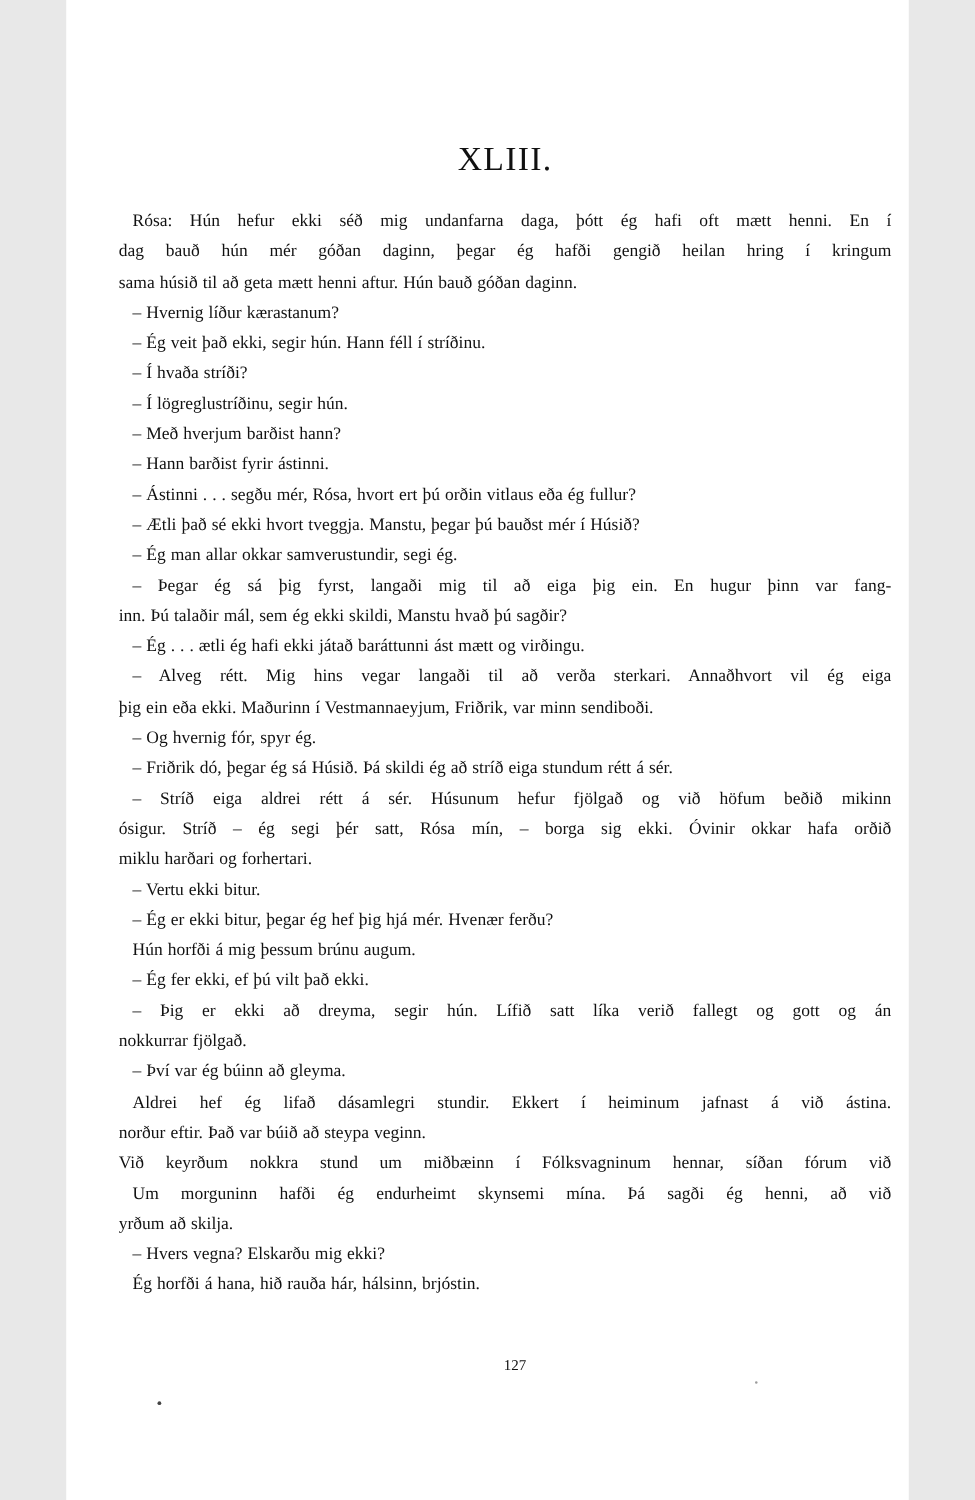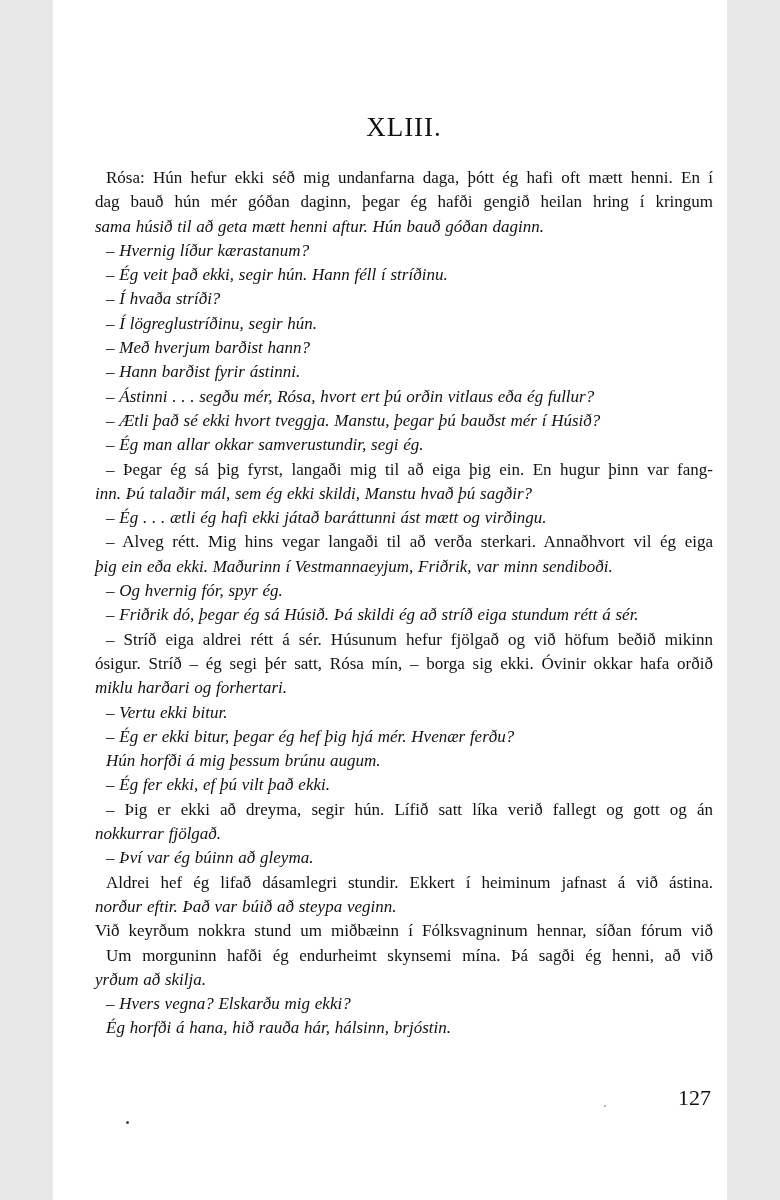--- a/index.html
+++ b/index.html
@@ -24,40 +24,39 @@
     letter-spacing: 1px;
     margin: 0;
   }
   .page-body {
     position: absolute;
     top: 166px;
     left: 42px;
     width: 618px;
   }
   .line {
-    font-size: 17px;
+    font-size: 14px;
     line-height: 24.3px;
     text-align: justify;
     text-align-last: justify;
     word-spacing: 0.5px;
   }
   .line.last {
     text-align-last: left;
-    font-style: italic;
   }
   .line.first.indented {
     padding-left: 11px;
   }
   .page-number {
     position: absolute;
     top: 1085px;
-    left: 40px;
+    left: 50px;
     width: 618px;
-    text-align: right;
-    font-size: 22px;
+    text-align: center;
+    font-size: 12px;
   }
   .artifact {
     position: absolute;
     border-radius: 50%;
   }
   .artifact.a1 { width: 3px; height: 3px; background: #444; }
   .artifact.a2 { width: 2px; height: 2px; background: #9a9a9a; }
 </style>
 </head>
 <body>

